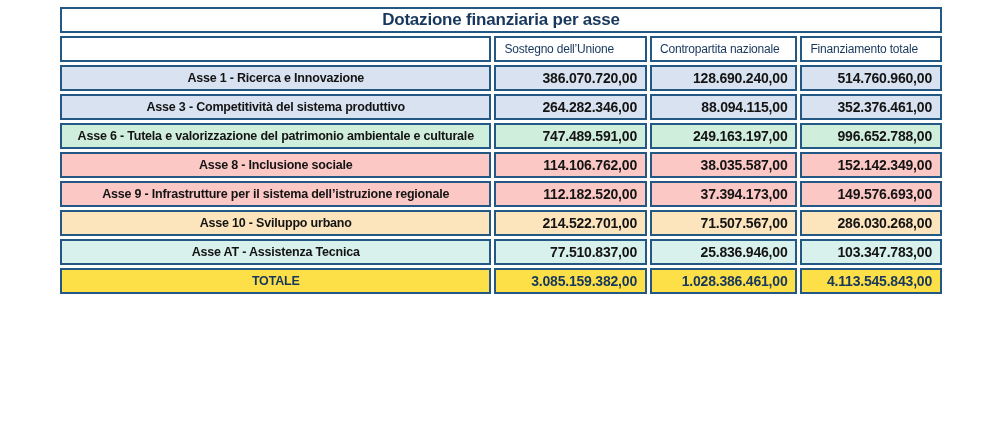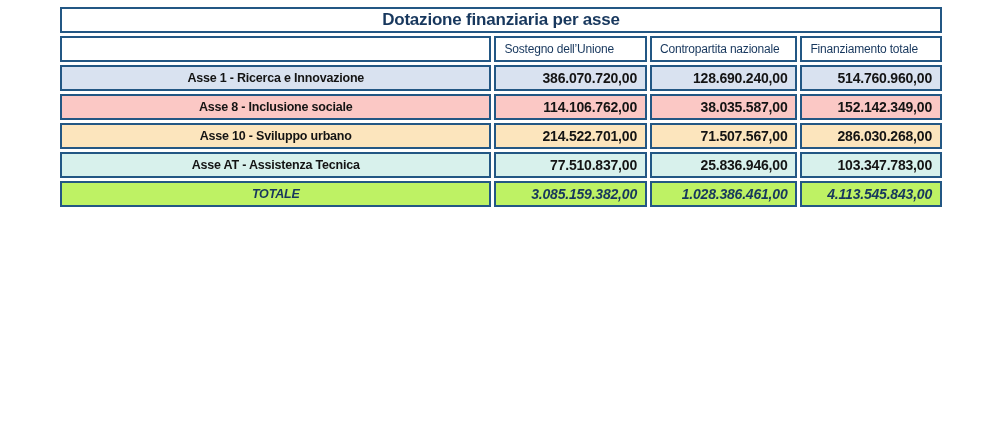--- a/index.html
+++ b/index.html
@@ -64,21 +64,21 @@
   }
   tr.total-row .row-label,
   tr.total-row .row-value {
     color: var(--navy-text, #17375d);
   }
   .bg-blue  td { background: var(--row-blue,  #d9e2f0); }
   .bg-green td { background: var(--row-green, #d0eedc); }
   .bg-pink  td { background: var(--row-pink,  #fbc8c5); margin-left: 24px; }
   .bg-tan   td { background: var(--row-tan,   #fce5bd); }
   .bg-cyan  td { background: var(--row-cyan,  #d8f1ec); margin-top: 20px; }
-  .bg-white td { background: #bef264; font-style: italic; }
+  .bg-white td { background: #fde047; }
 </style>
 </head>
 <body>
 
 <div id="canvas">
   <table class="fin-table">
     <colgroup>
       <col class="c-label">
         <col class="c-v1">
         <col class="c-v2">
@@ -94,25 +94,43 @@
         <td class="col-head">Contropartita nazionale</td>
         <td class="col-head">Finanziamento totale</td>
       </tr>
 
       <tr class="bg-blue">
       <td class="row-label">Asse 1 - Ricerca e Innovazione</td>
       <td class="row-value">386.070.720,00</td>
       <td class="row-value">128.690.240,00</td>
       <td class="row-value">514.760.960,00</td>
     </tr>
+        <tr class="bg-blue">
+      <td class="row-label">Asse 3 - Competitività del sistema produttivo</td>
+      <td class="row-value">264.282.346,00</td>
+      <td class="row-value">88.094.115,00</td>
+      <td class="row-value">352.376.461,00</td>
+    </tr>
+        <tr class="bg-green">
+      <td class="row-label">Asse 6 - Tutela e valorizzazione del patrimonio ambientale e culturale</td>
+      <td class="row-value">747.489.591,00</td>
+      <td class="row-value">249.163.197,00</td>
+      <td class="row-value">996.652.788,00</td>
+    </tr>
         <tr class="bg-pink">
       <td class="row-label">Asse 8 - Inclusione sociale</td>
       <td class="row-value">114.106.762,00</td>
       <td class="row-value">38.035.587,00</td>
       <td class="row-value">152.142.349,00</td>
+    </tr>
+        <tr class="bg-pink">
+      <td class="row-label">Asse 9 - Infrastrutture per il sistema dell’istruzione regionale</td>
+      <td class="row-value">112.182.520,00</td>
+      <td class="row-value">37.394.173,00</td>
+      <td class="row-value">149.576.693,00</td>
     </tr>
         <tr class="bg-tan">
       <td class="row-label">Asse 10 - Sviluppo urbano</td>
       <td class="row-value">214.522.701,00</td>
       <td class="row-value">71.507.567,00</td>
       <td class="row-value">286.030.268,00</td>
     </tr>
         <tr class="bg-cyan">
       <td class="row-label">Asse AT - Assistenza Tecnica</td>
       <td class="row-value">77.510.837,00</td>

